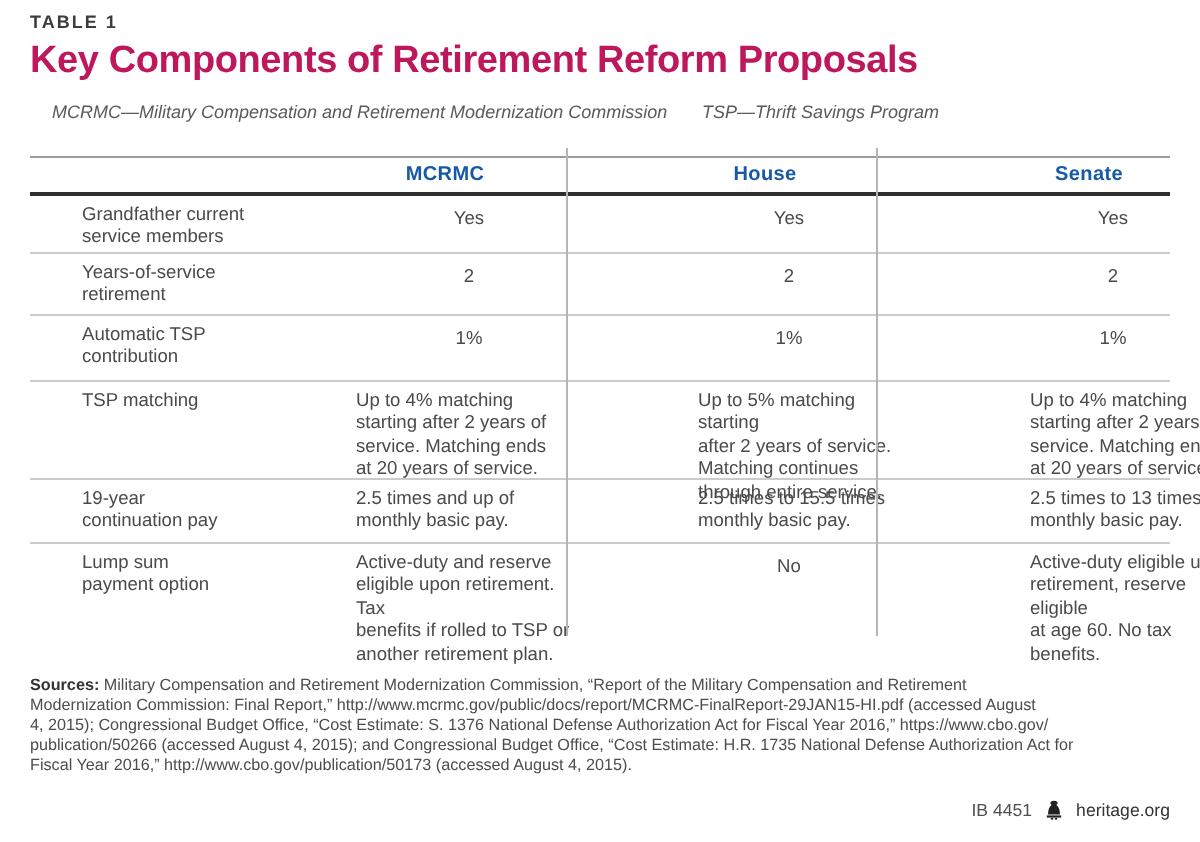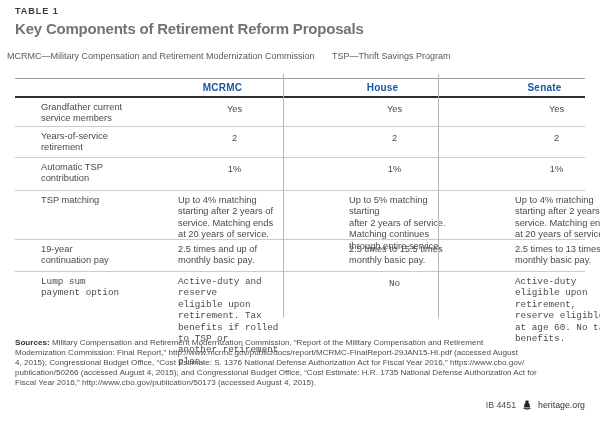--- a/index.html
+++ b/index.html
@@ -14,26 +14,26 @@
 
   
   .kicker{
     position:absolute;left:15px;top:6px;
     font-family:Liberation Sans, sans-serif;
     font-size:9px;font-weight:700;letter-spacing:1px;
     color:#3c3c3c;
   }
   .title{
     position:absolute;left:15px;top:20px;margin:0;
-    font-size:15px;font-weight:700;color:#737373;
+    font-size:19px;font-weight:700;color:#be185d;
     letter-spacing:-0.2px;
   }
   .legend{
-    position:absolute;left:7px;top:51px;width:570px;
-    font-size:9px;color:#5a5a5a;
+    position:absolute;left:26px;top:51px;width:570px;
+    font-size:9px;color:#5a5a5a;font-style:italic;
   }
   .legend .legend-tsp{position:absolute;left:325px;top:0;}
 
   
   .tbl{
     position:absolute;left:15px;top:74px;width:570px;
     font-size:9.3px;color:#4a4a4a;
   }
   .tr{display:grid;grid-template-columns:125px 143px 155px 147px;gap:11px;}
   .thead{
@@ -50,21 +50,21 @@
   .td.c{text-align:center;padding-top:6px;}
   .td.lbl{padding-left:2px;padding-right:14px;}
   .td.l-m{padding-left:3px;}
   .td.l-h{padding-left:20px;}
   .td.l-s{padding-left:20px;}
   .r1{height:28px;border-bottom:1px solid #cbcbcb;}
   .r2{height:30px;border-bottom:1px solid #cbcbcb;}
   .r3{height:32px;border-bottom:1px solid #cbcbcb;}
   .r4{height:48px;border-bottom:1px solid #cbcbcb;}
   .r5{height:31px;border-bottom:1px solid #cbcbcb;}
-  .r6{height:54px;font-family:Liberation Mono, monospace;}
+  .r6{height:54px;}
 
   .vline{
     position:absolute;top:74px;height:244px;width:1px;
     background:#b5b5b5;
   }
   .vline.v1{left:283px;}
   .vline.v2{left:438px;}
 
   
   .sources{

